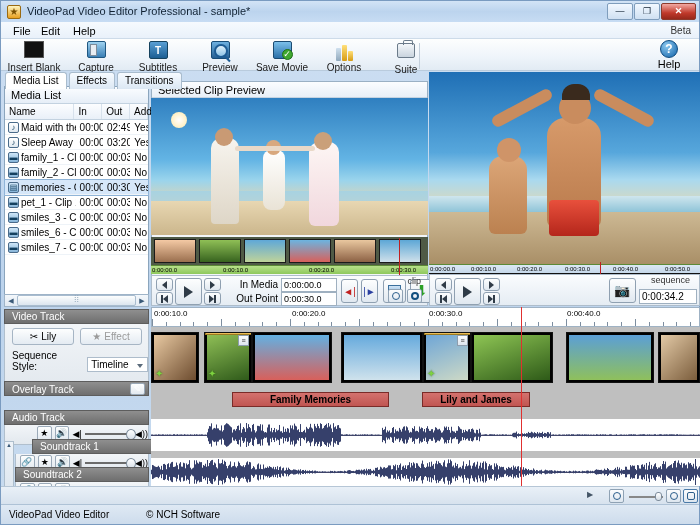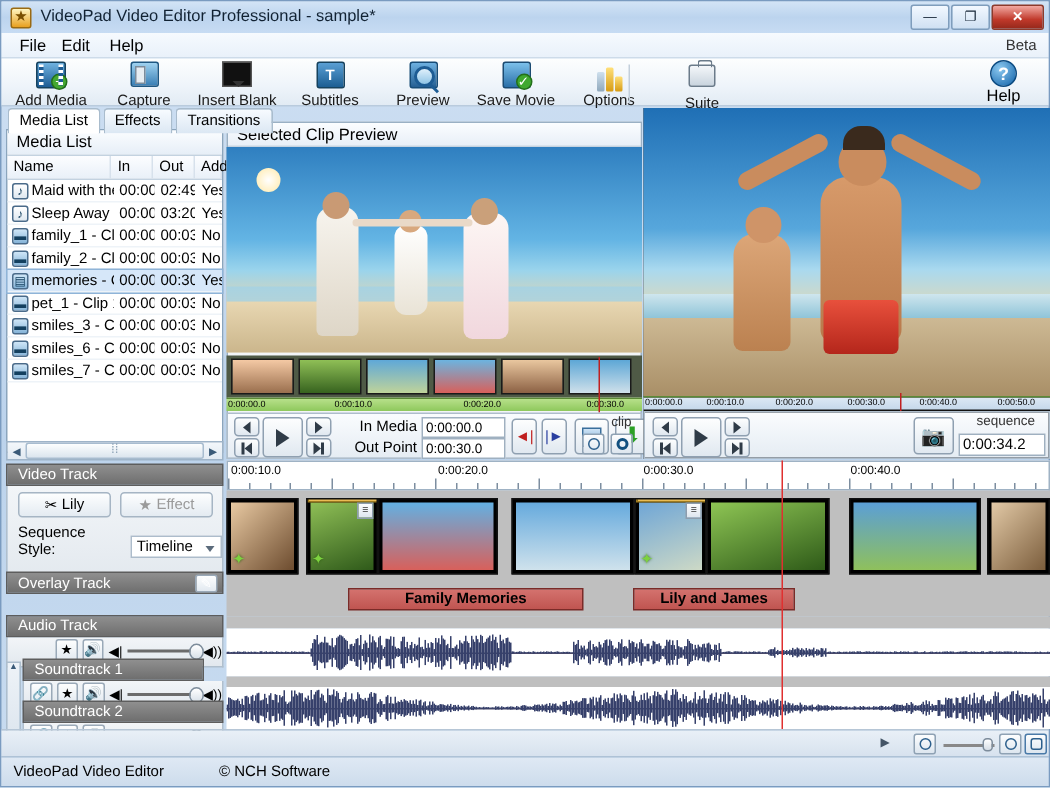--- a/index.html
+++ b/index.html
@@ -205,39 +205,31 @@
     <div class="mi" style="left:6px">File</div>
     <div class="mi" style="left:34px">Edit</div>
     <div class="mi" style="left:66px">Help</div>
     <div class="beta">Beta</div>
   </div>
 
   <div class="toolbar">
     <div class="tbar-row" style="left:2px;top:1px">
       <div class="tbtn">
         <div class="ic">
-          <div class="i-film" style="margin:0 auto;position:relative">
-            <div class="badge">+</div>
-            </div>
-        </div>
-        <span class="lb">Add Media</span>
+          <div class="i-black" style="margin:0 auto"></div>
+        </div>
+        <span class="lb">Insert Blank</span>
       </div>
       <div class="tbtn">
         <div class="ic">
           <div style="width:19px;height:17px;margin:0 auto;background:linear-gradient(#9fd2f0,#3a7fb5);border:1px solid #1f5781;border-radius:2px;position:relative">
             <div style="position:absolute;left:2px;top:2px;width:7px;height:12px;background:#e8edf2;border:1px solid #7d8c9b"></div>
           </div>
         </div>
         <span class="lb">Capture</span>
-      </div>
-      <div class="tbtn">
-        <div class="ic">
-          <div class="i-black" style="margin:0 auto"></div>
-        </div>
-        <span class="lb">Insert Blank</span>
       </div>
       <div class="dropcaret"></div>
       <div class="tbtn">
         <div class="ic">
           <div class="i-sub" style="margin:0 auto">T</div>
         </div>
         <span class="lb">Subtitles</span>
       </div>
       <div class="tbtn">
         <div class="ic">
@@ -390,21 +382,21 @@
   <div class="trkbody" style="top:424px;height:20px">
     <div class="volrow" style="padding-left:32px">
       <span class="smbtn">★</span>
       <span class="smbtn">🔊</span>
       <span style="font-size:9px">◀|</span>
       <div class="slider"></div>
       <span style="font-size:9px">◀))</span>
     </div>
   </div>
 
-  <div class="trkhdr" style="left:14px;width:121px;top:438px">Soundtrack 1</div>
+  <div class="trkhdr" style="left:31px;width:121px;top:438px">Soundtrack 1</div>
   <div class="trkbody" style="left:14px;width:134px;top:453px;height:19px">
     <div class="volrow" style="padding-left:4px">
       <span class="smbtn">🔗</span>
       <span class="smbtn">★</span>
       <span class="smbtn">🔊</span>
       <span style="font-size:9px">◀|</span>
       <div class="slider"></div>
       <span style="font-size:9px">◀))</span>
     </div>
   </div>

